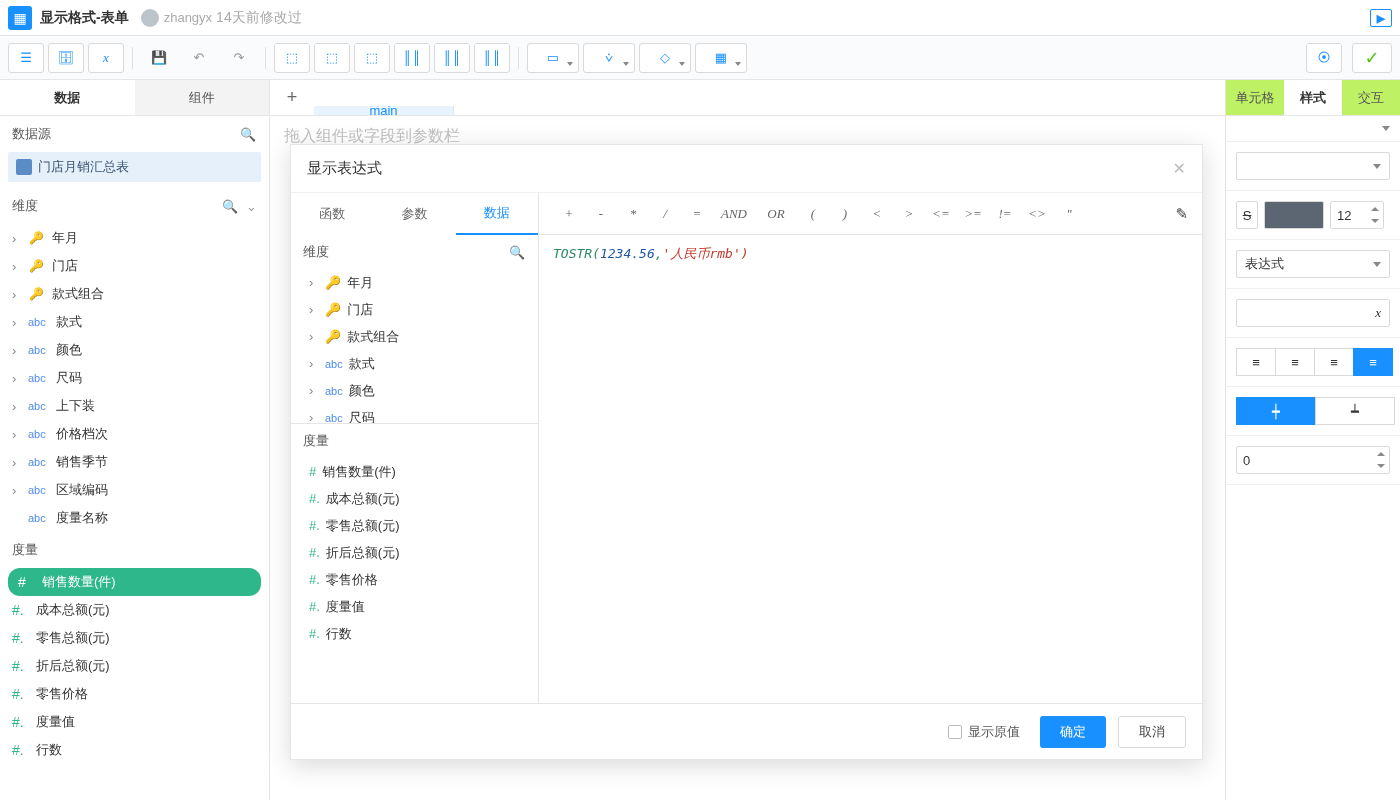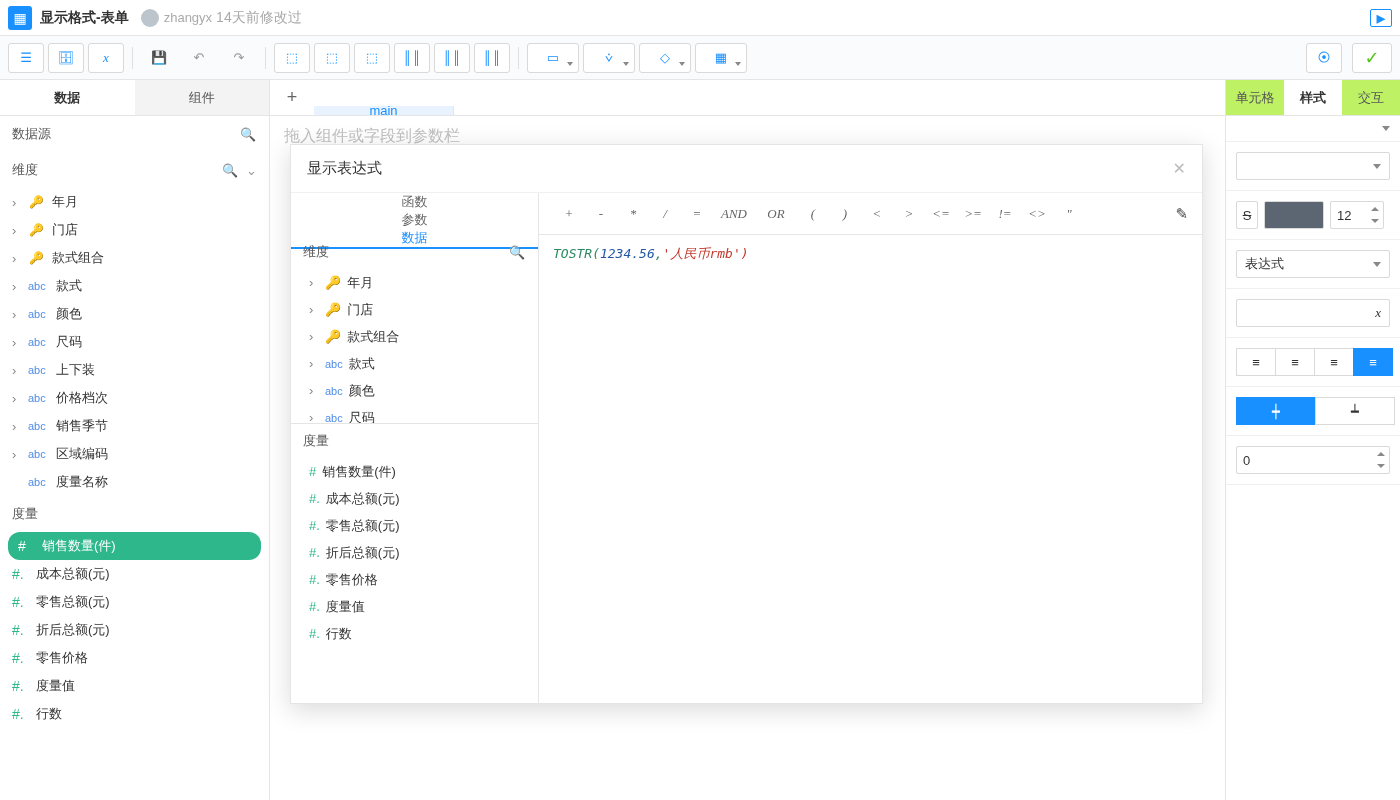--- a/index.html
+++ b/index.html
@@ -75,21 +75,21 @@
 .btn-grp .b.active { background:#1890ff; border-color:#1890ff; color:#fff; }
 
 
 .overlay { position: absolute; left: 290px; top: 144px; width: 913px; background:#fff; border:1px solid #e5e5e5; box-shadow: 0 6px 24px rgba(0,0,0,0.15); z-index:100; }
 .mhead { display:flex; align-items:center; justify-content:space-between; height: 48px; padding: 0 16px; border-bottom:1px solid #f0f0f0; }
 .mtitle { font-size:15px; color:#333; }
 .mclose { color:#bbb; font-size:16px; cursor:pointer; }
 .mbody { display:flex; height: 510px; }
 
 .mside { width: 248px; border-right:1px solid #e5e5e5; display:flex; flex-direction:column; }
-.mstabs { display:flex; height:42px;flex-direction:column; }
+.mstabs { display:flex; height:42px; }
 .mstab { flex:1; display:flex; align-items:center; justify-content:center; color:#666; }
 .mstab.active { color:#1890ff; border-bottom:2px solid #1890ff; font-weight:500; }
 .msec { padding: 8px 12px; display:flex; align-items:center; justify-content:space-between; color:#555; }
 .mlist { overflow:auto; max-height:155px; border-bottom:1px solid #e5e5e5; }
 .mitem { display:flex; align-items:center; height:27px; padding: 0 18px; gap:6px; }
 .mitem .arrow { color:#888; width:10px; }
 
 .medit { flex:1; display:flex; flex-direction:column; }
 .oprow { height:42px; border-bottom:1px solid #e5e5e5; display:flex; align-items:center; padding:0 14px; }
 .op { width: 32px; text-align:center; color:#666; font-style:italic; font-family: Georgia, serif; }
@@ -152,20 +152,24 @@
   <div class="left">
     <div class="ltabs">
       <div class="ltab active">数据</div>
       <div class="ltab">组件</div>
     </div>
     <div class="sec-head">
         <span>数据源</span>
         <span class="sp"></span>
         <span class="ico">🔍</span>
       </div>
+    <div class="ds-item">
+        <div class="ds-icon"></div>
+        <span>门店月销汇总表</span>
+      </div>
 
     <div class="sec-head">
         <span>维度</span>
         <span class="sp"></span>
         <span class="ico">🔍</span>
         <span class="ico">⌄</span>
       </div>
     <div>
       <div class="tree-item">
           <span class="arrow">›</span>
@@ -423,13 +427,25 @@
         <span class="op">!=</span>
         <span class="op">&lt;&gt;</span>
         <span class="op">"</span>
         <span class="wand">✎</span>
       </div>
       <div class="editor">
         <span class="fn">TOSTR(</span><span class="num">1234.56</span><span class="fn">,</span><span class="str">'人民币</span><span class="str pin">rmb')</span>
       </div>
     </div>
   </div>
+  <div class="mfoot">
+    <label class="chk">
+        <span class="box"></span>
+        <span>显示原值</span>
+      </label>
+    <div class="btn primary">
+        <span>确定</span>
+      </div>
+    <div class="btn default">
+        <span>取消</span>
+      </div>
+  </div>
 </div>
 
 </body></html>

